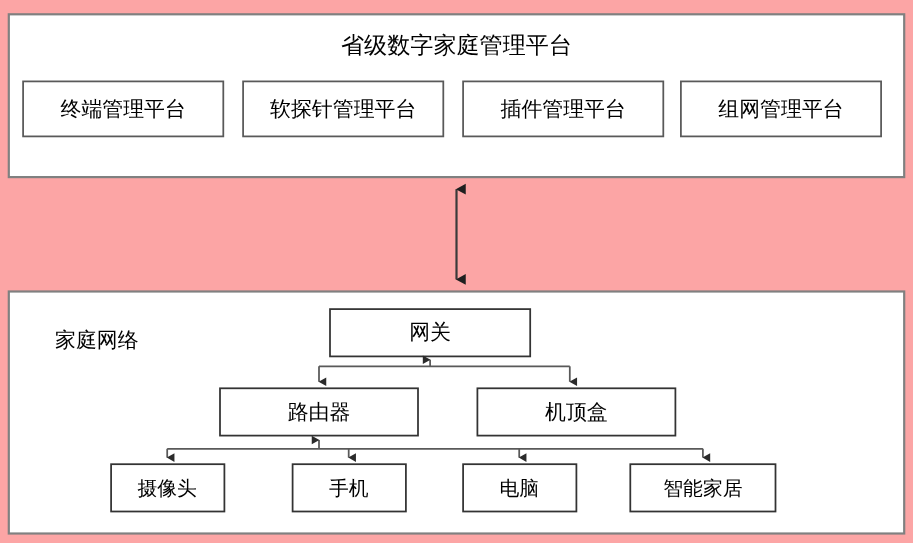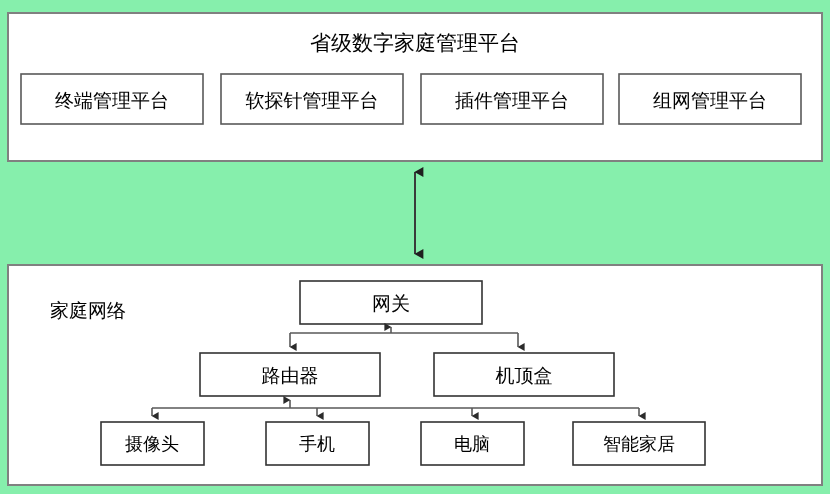--- a/index.html
+++ b/index.html
@@ -10,21 +10,21 @@
   body {
     width: 830px;
     height: 494px;
     font-family: "Liberation Sans", "DejaVu Sans", sans-serif;
     overflow: hidden;
   }
   #diagram-root {
     position: relative;
     width: 830px;
     height: 494px;
-    background: #86efac;
+    background: #fca5a5;
   }
   svg#diagram-svg {
     position: absolute;
     top: 0;
     left: 0;
     width: 830px;
     height: 494px;
     display: block;
   }
   .panel-rect {

